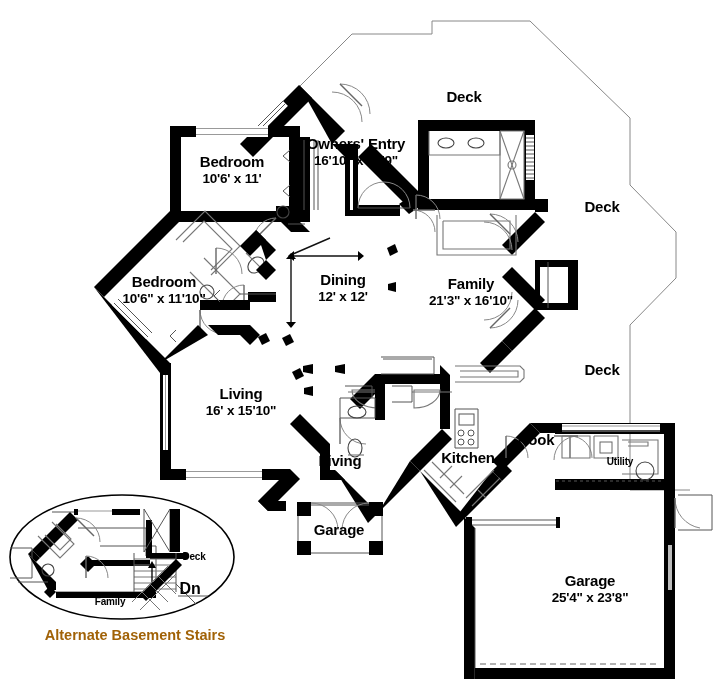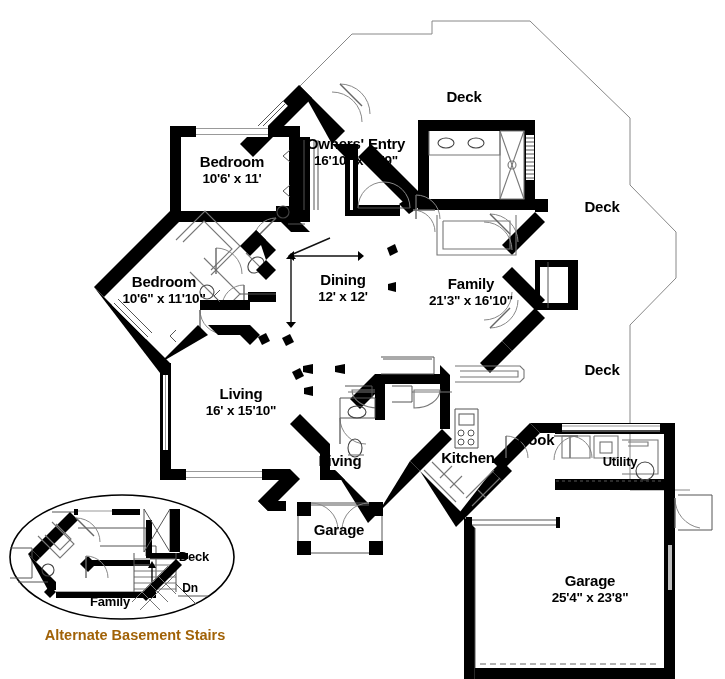--- a/index.html
+++ b/index.html
@@ -44,22 +44,22 @@
     color: #000000;
     font-family: Liberation Sans, sans-serif;
     font-weight: bold;
     line-height: 1.12;
     white-space: nowrap;
     transform: translate(-50%, -50%);
     letter-spacing: -0.2px;
   }
   .lbl .nm  { display: block; font-size: 15px; font-weight: bold; }
   .lbl .dm  { display: block; font-size: 13.5px; font-weight: bold; }
-  .lbl.small .nm { font-size: 13px; }
-  .lbl.tiny .nm  { font-size: 12px; }
+  .lbl.small .nm { font-size: 10px; }
+  .lbl.tiny .nm  { font-size: 16px; }
   .caption {
     position: absolute;
     transform: translate(-50%, -50%);
     font-family: "Liberation Sans", sans-serif;
     font-weight: bold;
     font-size: 14.5px;
     color: #a16207;
     white-space: nowrap;
   }
 </style>

